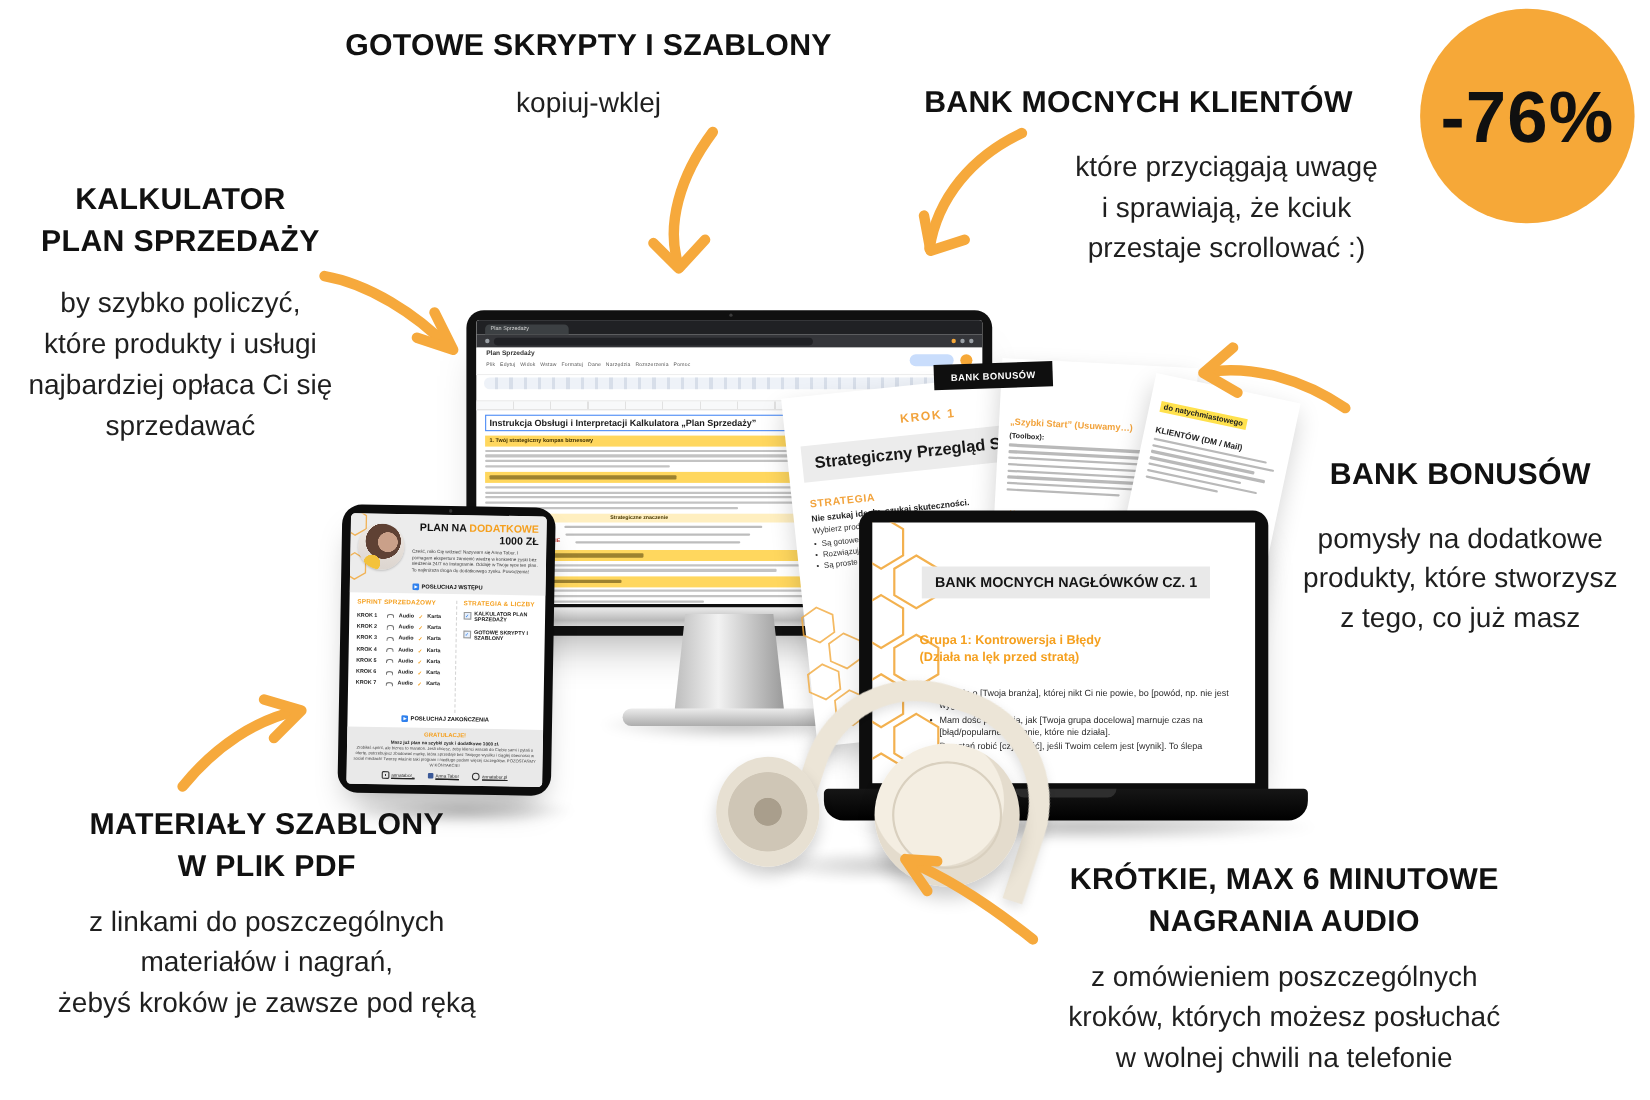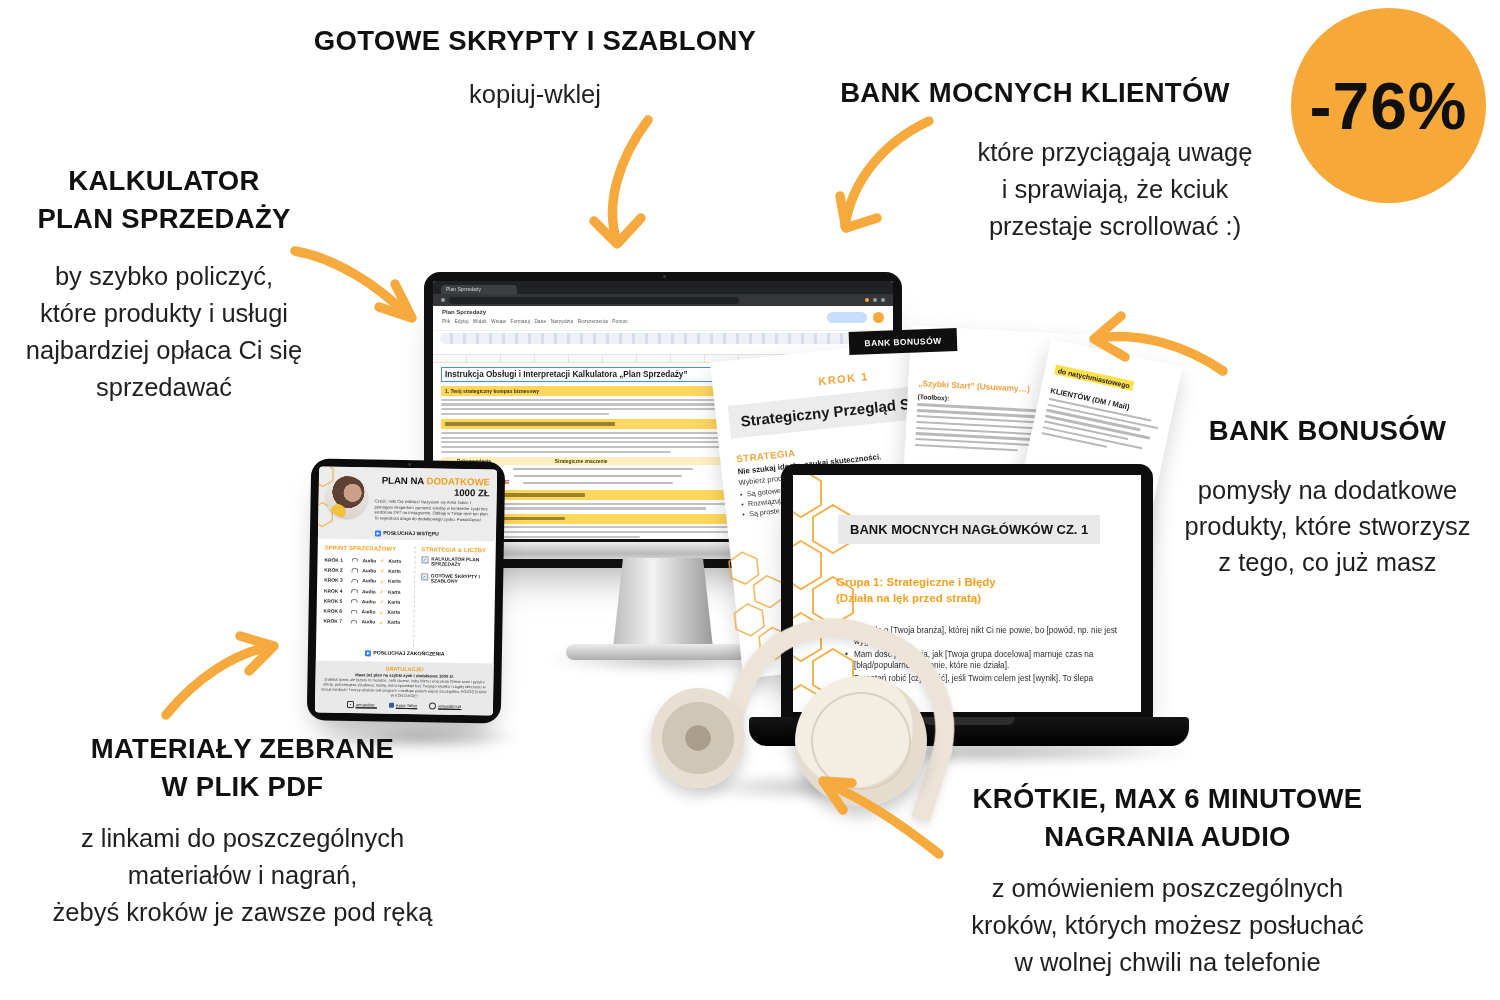--- a/index.html
+++ b/index.html
@@ -22,21 +22,21 @@
   .ann-bl{left:10px;top:730px;width:465px;}
   .ann-br{left:900px;top:780px;width:535px;}
   
   .discount{left:1291px;top:8px;width:195px;height:195px;border-radius:50%;background:#F6A838;
             display:flex;align-items:center;justify-content:center;z-index:7;}
   .discount span{font-size:66px;font-weight:800;color:#101010;letter-spacing:1px;}
   
   .shadow{position:absolute;border-radius:50%;z-index:0;
           background:radial-gradient(ellipse at center, rgba(0,0,0,.25), rgba(0,0,0,0) 68%);filter:blur(4px);}
   
-  .monitor{left:424px;top:272px;width:478px;height:296px;background:#101010;border-radius:16px;
+  .monitor{left:424px;top:282px;width:478px;height:296px;background:#101010;border-radius:16px;
            padding:9px;box-sizing:border-box;z-index:1;box-shadow:0 26px 38px -20px rgba(0,0,0,.35);}
   .cam{position:absolute;left:50%;top:3px;width:3px;height:3px;border-radius:50%;background:#3a3a3a;}
   .mscreen{width:100%;height:258px;background:#fff;border-radius:3px;overflow:hidden;position:relative;}
   .chin{margin-top:3px;height:17px;border-radius:2px;background:linear-gradient(180deg,#ededed,#b9b9b9 70%,#d6d6d6);}
   .tabs{height:13px;background:#202124;position:relative;}
   .tab{position:absolute;left:8px;top:4px;min-width:66px;height:9px;background:#3c4043;border-radius:4px 4px 0 0;
        color:#d7d7d7;font-size:5px;line-height:9px;padding:0 5px;}
   .urlbar{height:12px;background:#35363a;display:flex;align-items:center;padding:0 8px;gap:4px;}
   .urlpill{width:290px;height:7px;background:#202125;border-radius:4px;}
   .udot{width:4px;height:4px;border-radius:50%;background:#9aa0a6;}
@@ -440,21 +440,21 @@
           <polygon points="22,4 42,16 42,40 22,52 2,40 2,16"></polygon>
           <polygon points="54,40 74,52 74,76 54,88 34,76 34,52"></polygon>
           <polygon points="22,76 42,88 42,112 22,124 2,112 2,88"></polygon>
           <polygon points="54,112 74,124 74,148 54,160 34,148 34,124"></polygon>
           <polygon points="22,148 42,160 42,184 22,196 2,184 2,160"></polygon>
           <polygon points="54,184 74,196 74,220 54,232 34,220 34,196"></polygon>
           <polygon points="22,220 42,232 42,256 22,268 2,256 2,232"></polygon>
         </g>
       </svg>
       <div class="l-title">BANK MOCNYCH NAGŁÓWKÓW CZ. 1</div>
-      <div class="l-group pre">Grupa 1: Strategiczne i Błędy
+      <div class="l-group pre">Grupa 1: Kontrowersja i Błędy
 (Działa na lęk przed stratą)</div>
       <div class="l-bullets">
         <div class="li dot">Prawda o [Twoja branża], której nikt Ci nie powie, bo [powód, np. nie jest wygodna].</div>
         <div class="li dot">Mam dość patrzenia, jak [Twoja grupa docelowa] marnuje czas na [błąd/popularne działanie, które nie działa].</div>
         <div class="li">Przestań robić [czynność], jeśli Twoim celem jest [wynik]. To ślepa uliczka.</div>
       </div>
     </div>
   </div>
   <div class="laptop-base abs">
     <div class="notch"></div>
@@ -501,21 +501,21 @@
 najbardziej opłaca Ci się
 sprzedawać</p>
   </div>
   <div class="ann ann-right">
     <h3>BANK BONUSÓW</h3>
     <p class="pre">pomysły na dodatkowe
 produkty, które stworzysz
 z tego, co już masz</p>
   </div>
   <div class="ann ann-bl">
-    <h3 class="pre">MATERIAŁY ZEBRANE
+    <h3 class="pre">MATERIAŁY SZABLONY
 W PLIK PDF</h3>
     <p class="pre">z linkami do poszczególnych
 materiałów i nagrań,
 żebyś kroków je zawsze pod ręką</p>
   </div>
   <div class="ann ann-br">
     <h3 class="pre">KRÓTKIE, MAX 6 MINUTOWE
 NAGRANIA AUDIO</h3>
     <p class="pre">z omówieniem poszczególnych
 kroków, których możesz posłuchać

